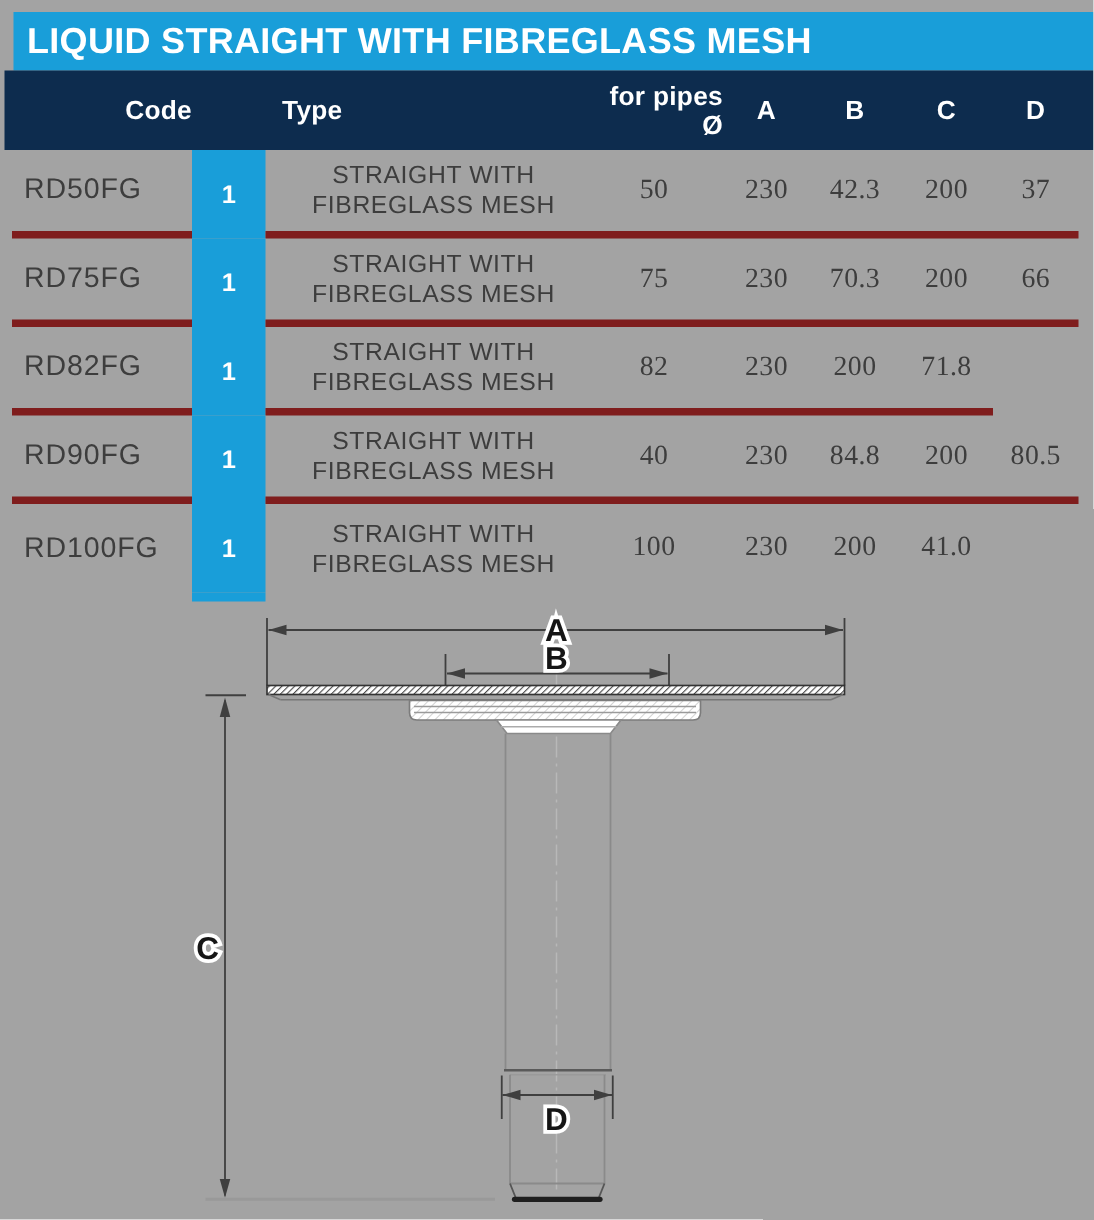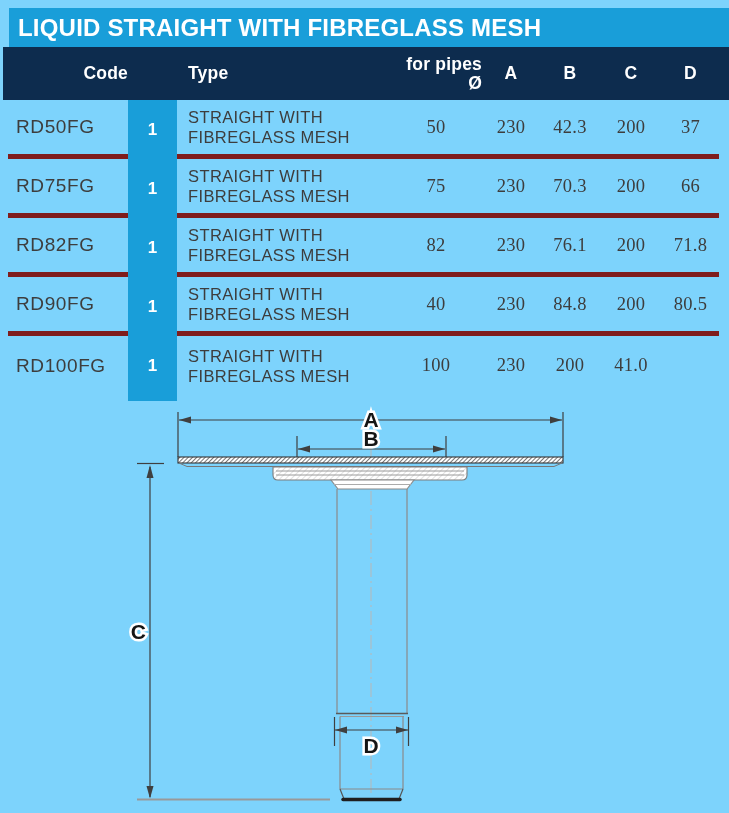--- a/index.html
+++ b/index.html
@@ -1,16 +1,16 @@
 <!DOCTYPE html>
 <html><head>
 <meta charset="utf-8">
 <style>
   html,body{margin:0;padding:0;background:#fff;}
-  .page{position:relative;width:729px;height:813px;background:#7dd3fc;
+  .page{position:relative;width:729px;height:813px;background:#a3a3a3;
         font-family:"Liberation Sans",sans-serif;overflow:hidden;}
 
   
   .title-bar{position:absolute;top:8px;left:9px;right:0;height:39px;
              background:#199ed9;color:#fff;display:flex;align-items:center;
              padding-left:9px;box-sizing:border-box;}
   .title-bar span{font-size:24px;font-weight:bold;letter-spacing:.2px;}
 
   
   .cols{display:grid;grid-template-columns:120px 49px 213px 92px 58px 60px 62px 57px;}
@@ -27,21 +27,21 @@
 
   
   .tbody{position:absolute;top:100px;left:0;right:0;}
   .row{padding:0 10px 0 8px;height:59px;}
   .cell{display:flex;align-items:center;border-bottom:5px solid #7f1d1d;
         color:#3d3d3d;box-sizing:border-box;}
   .row:last-child .cell{border-bottom:none;}
   .c-code{font-size:19px;letter-spacing:.6px;padding-left:8px;}
   .c-qty{background:#199ed9;border-bottom:none;justify-content:center;
          color:#fff;font-size:17px;font-weight:bold;}
-  .c-type{flex-direction:column;align-items:flex-start;justify-content:center;
+  .c-type{flex-direction:column;align-items:center;justify-content:center;
           padding-left:11px;font-size:16.5px;line-height:20px;letter-spacing:.4px;}
   .c-num{justify-content:center;font-size:18.5px;letter-spacing:.3px;font-family:Liberation Serif, serif;}
   .stripe-ext{position:absolute;top:395px;left:128px;width:49px;height:6px;background:#199ed9;}
 
   
   .diagram{position:absolute;top:400px;left:0;width:729px;height:413px;}
   .dim-line{stroke:#3f3f3f;stroke-width:1.2;fill:none;}
   .dim-arrow{fill:#3f3f3f;stroke:none;}
   .part{stroke:#8a8a8a;stroke-width:1.2;fill:none;}
   .dim-label{font-family:"Liberation Sans",sans-serif;font-size:21px;font-weight:bold;
@@ -102,21 +102,20 @@
 
     <div class="row cols">
       <div class="cell c-code">RD82FG</div>
       <div class="cell c-qty">1</div>
       <div class="cell c-type">
         <span>STRAIGHT WITH</span>
         <span>FIBREGLASS MESH</span>
       </div>
       <div class="cell c-num">82</div>
       <div class="cell c-num">230</div>
-      <div class="cell c-num">76.1</div>
       <div class="cell c-num">200</div>
       <div class="cell c-num">71.8</div>
     </div>
 
     <div class="row cols">
       <div class="cell c-code">RD90FG</div>
       <div class="cell c-qty">1</div>
       <div class="cell c-type">
         <span>STRAIGHT WITH</span>
         <span>FIBREGLASS MESH</span>

